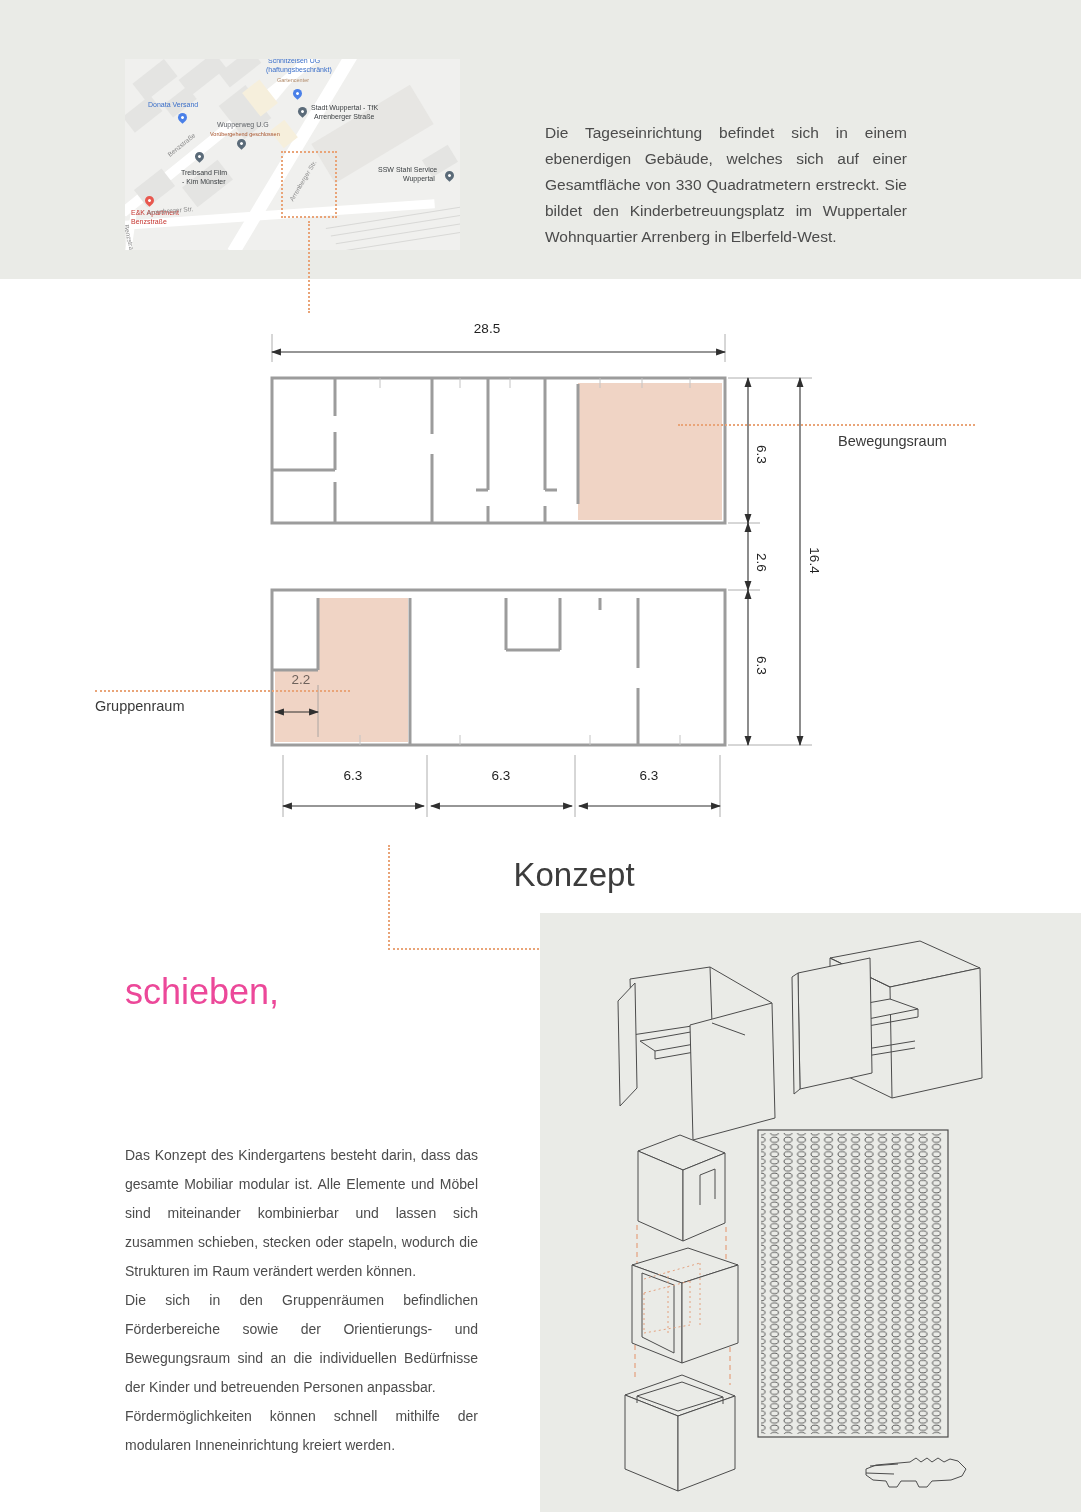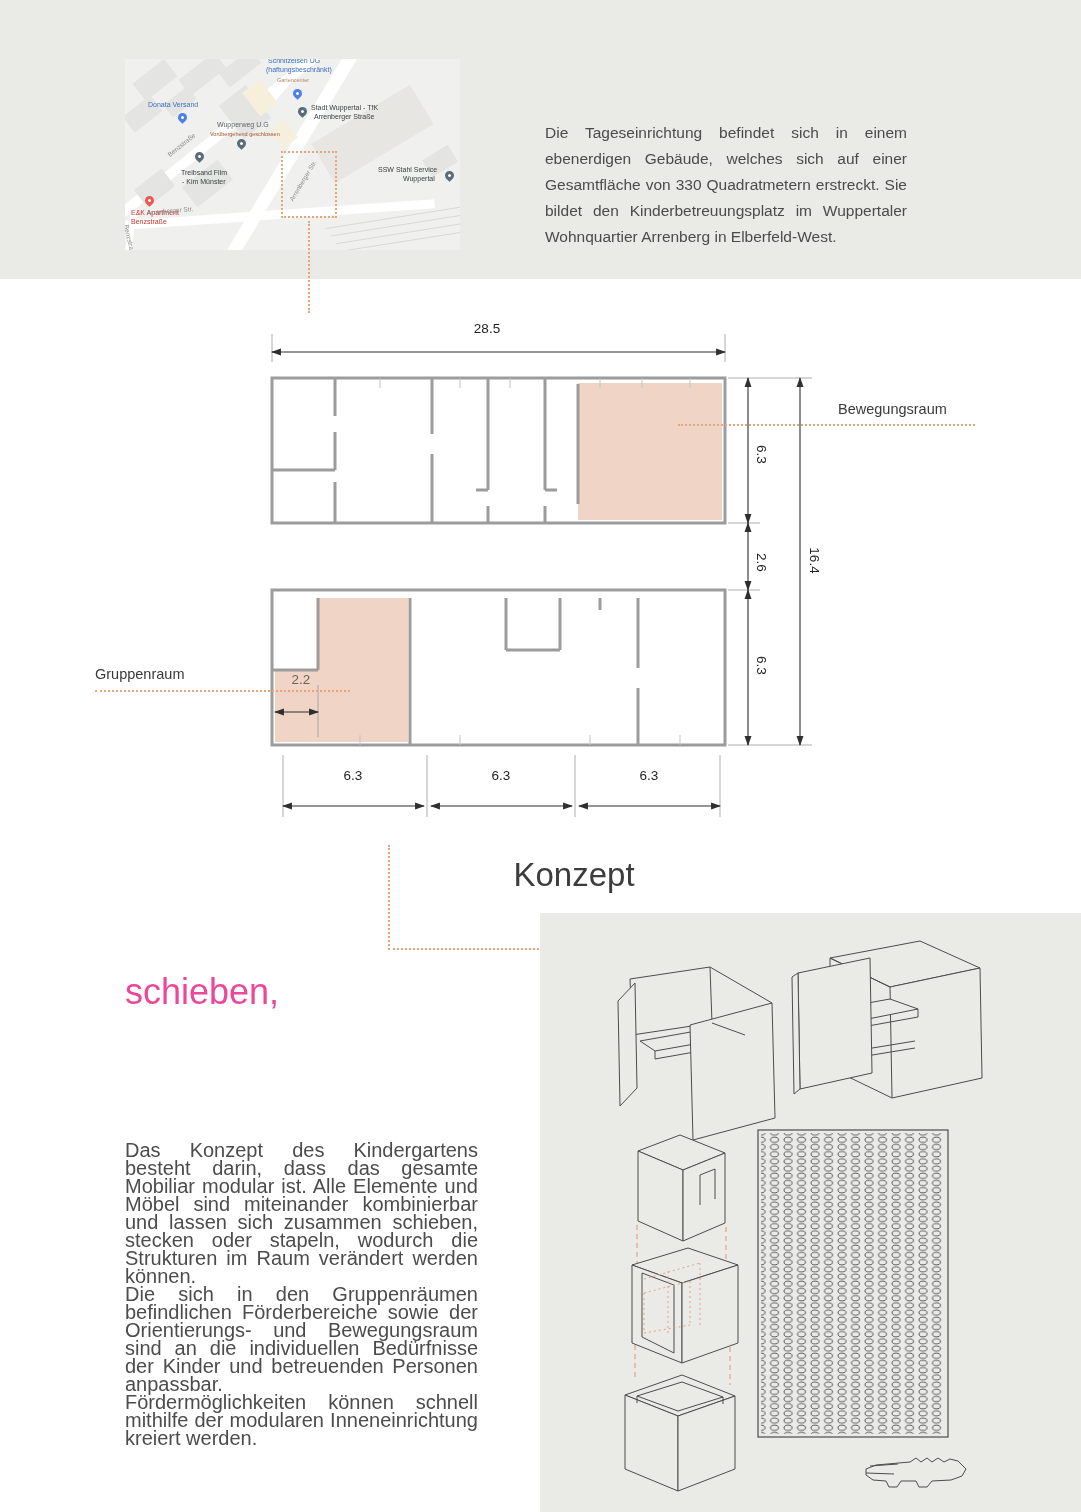--- a/index.html
+++ b/index.html
@@ -42,29 +42,29 @@
   .title { position:absolute; left:545px; top:30px; font-size:41px; letter-spacing:0.5px; color:#3c3c3c; }
   .subtitle { position:absolute; left:545px; top:83px; font-size:26px; color:#3c3c3c; }
   .intro { position:absolute; left:545px; top:120px; width:362px; font-size:15.5px;
            line-height:26px; color:#4b4b4b; text-align:justify; }
 
   
   .plan-svg { position:absolute; left:260px; top:312px; }
   .dim { position:absolute; font-size:13.5px; color:#1f1f1f; text-align:center; width:40px; }
   .dim--rot { transform:rotate(90deg); }
   .dim--niche { color:#6e625c; }
-  .roomlabel { position:absolute; font-size:14.5px; color:#3a3a3a; white-space:nowrap; }
+  .roomlabel { position:absolute; font-size:14.5px; color:#3a3a3a; white-space:nowrap;margin-top:32px; }
 
   
   .konzept-h { position:absolute; left:424px; top:856px; width:300px; text-align:center;
                font-size:33px; color:#3c3c3c; }
   .concept-panel { position:absolute; left:540px; top:913px; width:541px; height:599px; background:#eaebe7; }
   .tagline { position:absolute; left:125px; top:968px; font-size:36px; line-height:47px; color:#ec4899; }
-  .bodytext { position:absolute; left:125px; top:1141px; width:353px; font-size:20px;
-              line-height:18px; color:#4c4c4c; text-align:justify; }
+  .bodytext { position:absolute; left:125px; top:1141px; width:353px; font-size:14px;
+              line-height:29px; color:#4c4c4c; text-align:justify; }
   .bodytext p { margin:0; }
 
   svg .wall { stroke:#9c9c9c; stroke-width:3; fill:none; stroke-linecap:butt; }
   svg .tick { stroke:#c4c4c4; stroke-width:1; fill:none; }
   svg .dimline { stroke:#2f2f2f; stroke-width:1.1; fill:none; }
   svg .extline { stroke:#9a9a9a; stroke-width:0.8; fill:none; }
   svg .iso { stroke:#4c4c4c; stroke-width:1; fill:#eaebe7; stroke-linejoin:round; }
   svg .iso-none { stroke:#4c4c4c; stroke-width:1; fill:none; stroke-linejoin:round; }
   svg .odash { stroke:#e4a17e; stroke-width:1.2; fill:none; stroke-dasharray:5 4; }
   svg .odot { stroke:#e4a17e; stroke-width:1; fill:none; stroke-dasharray:2 3; }

